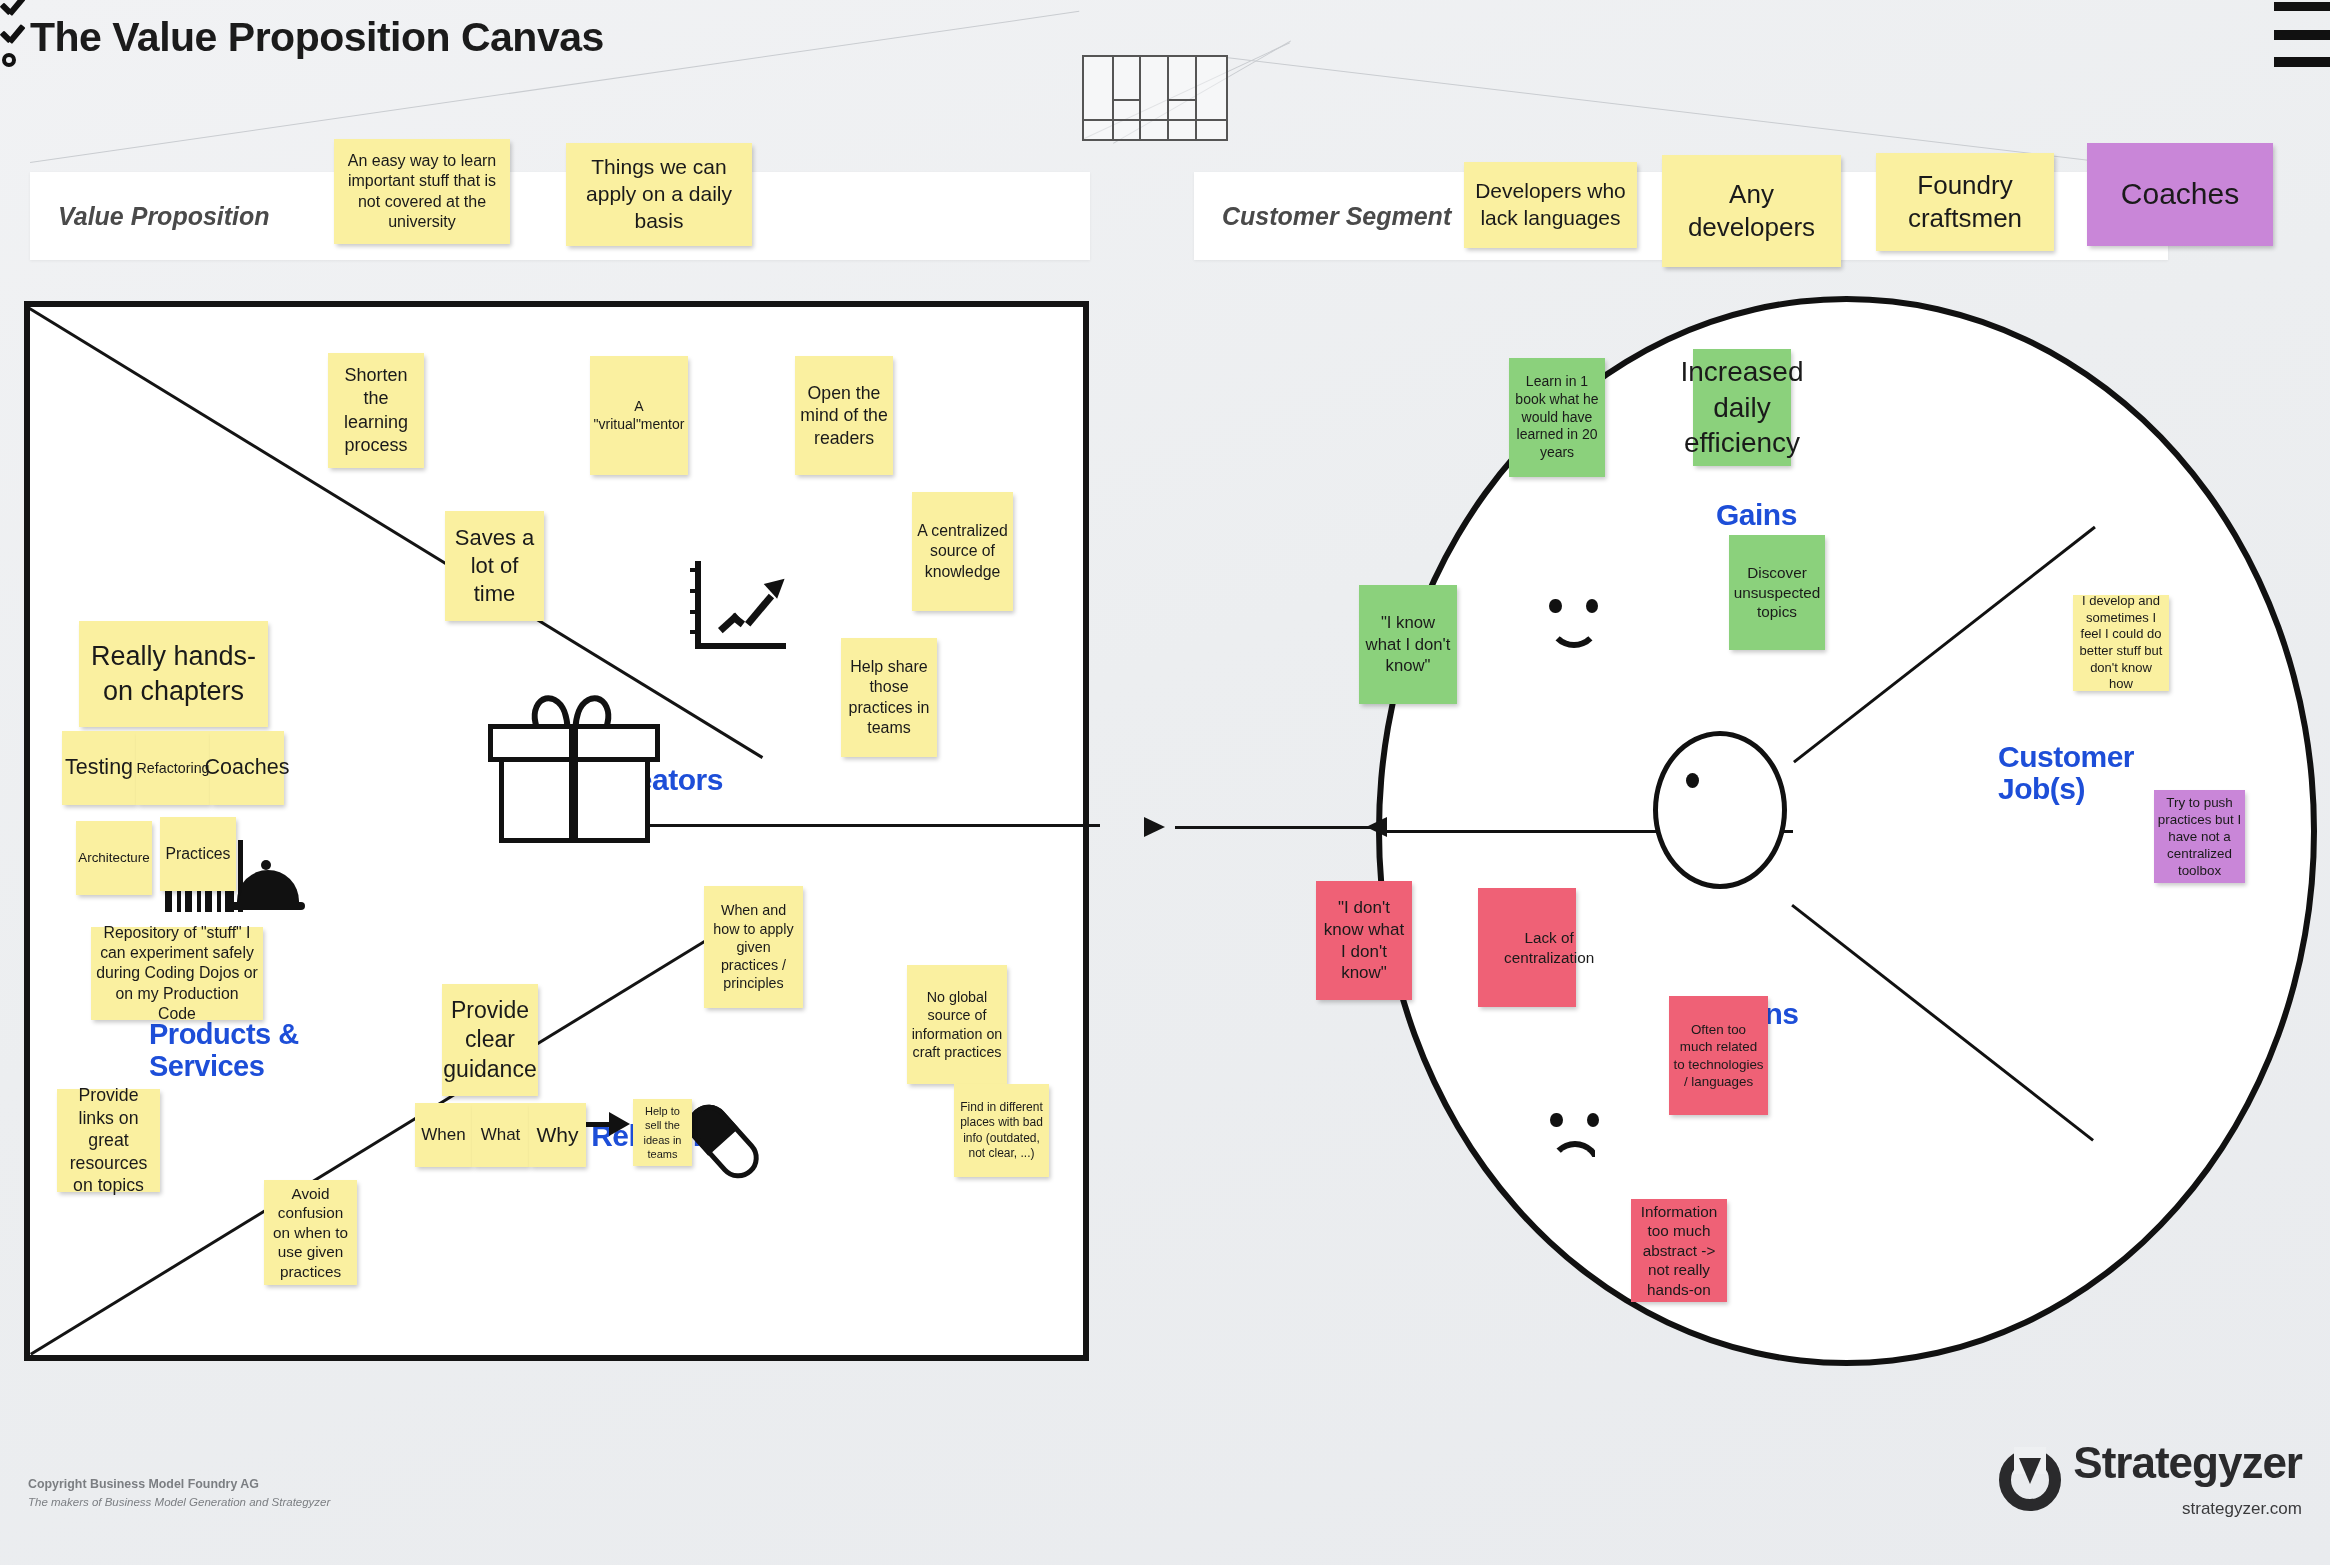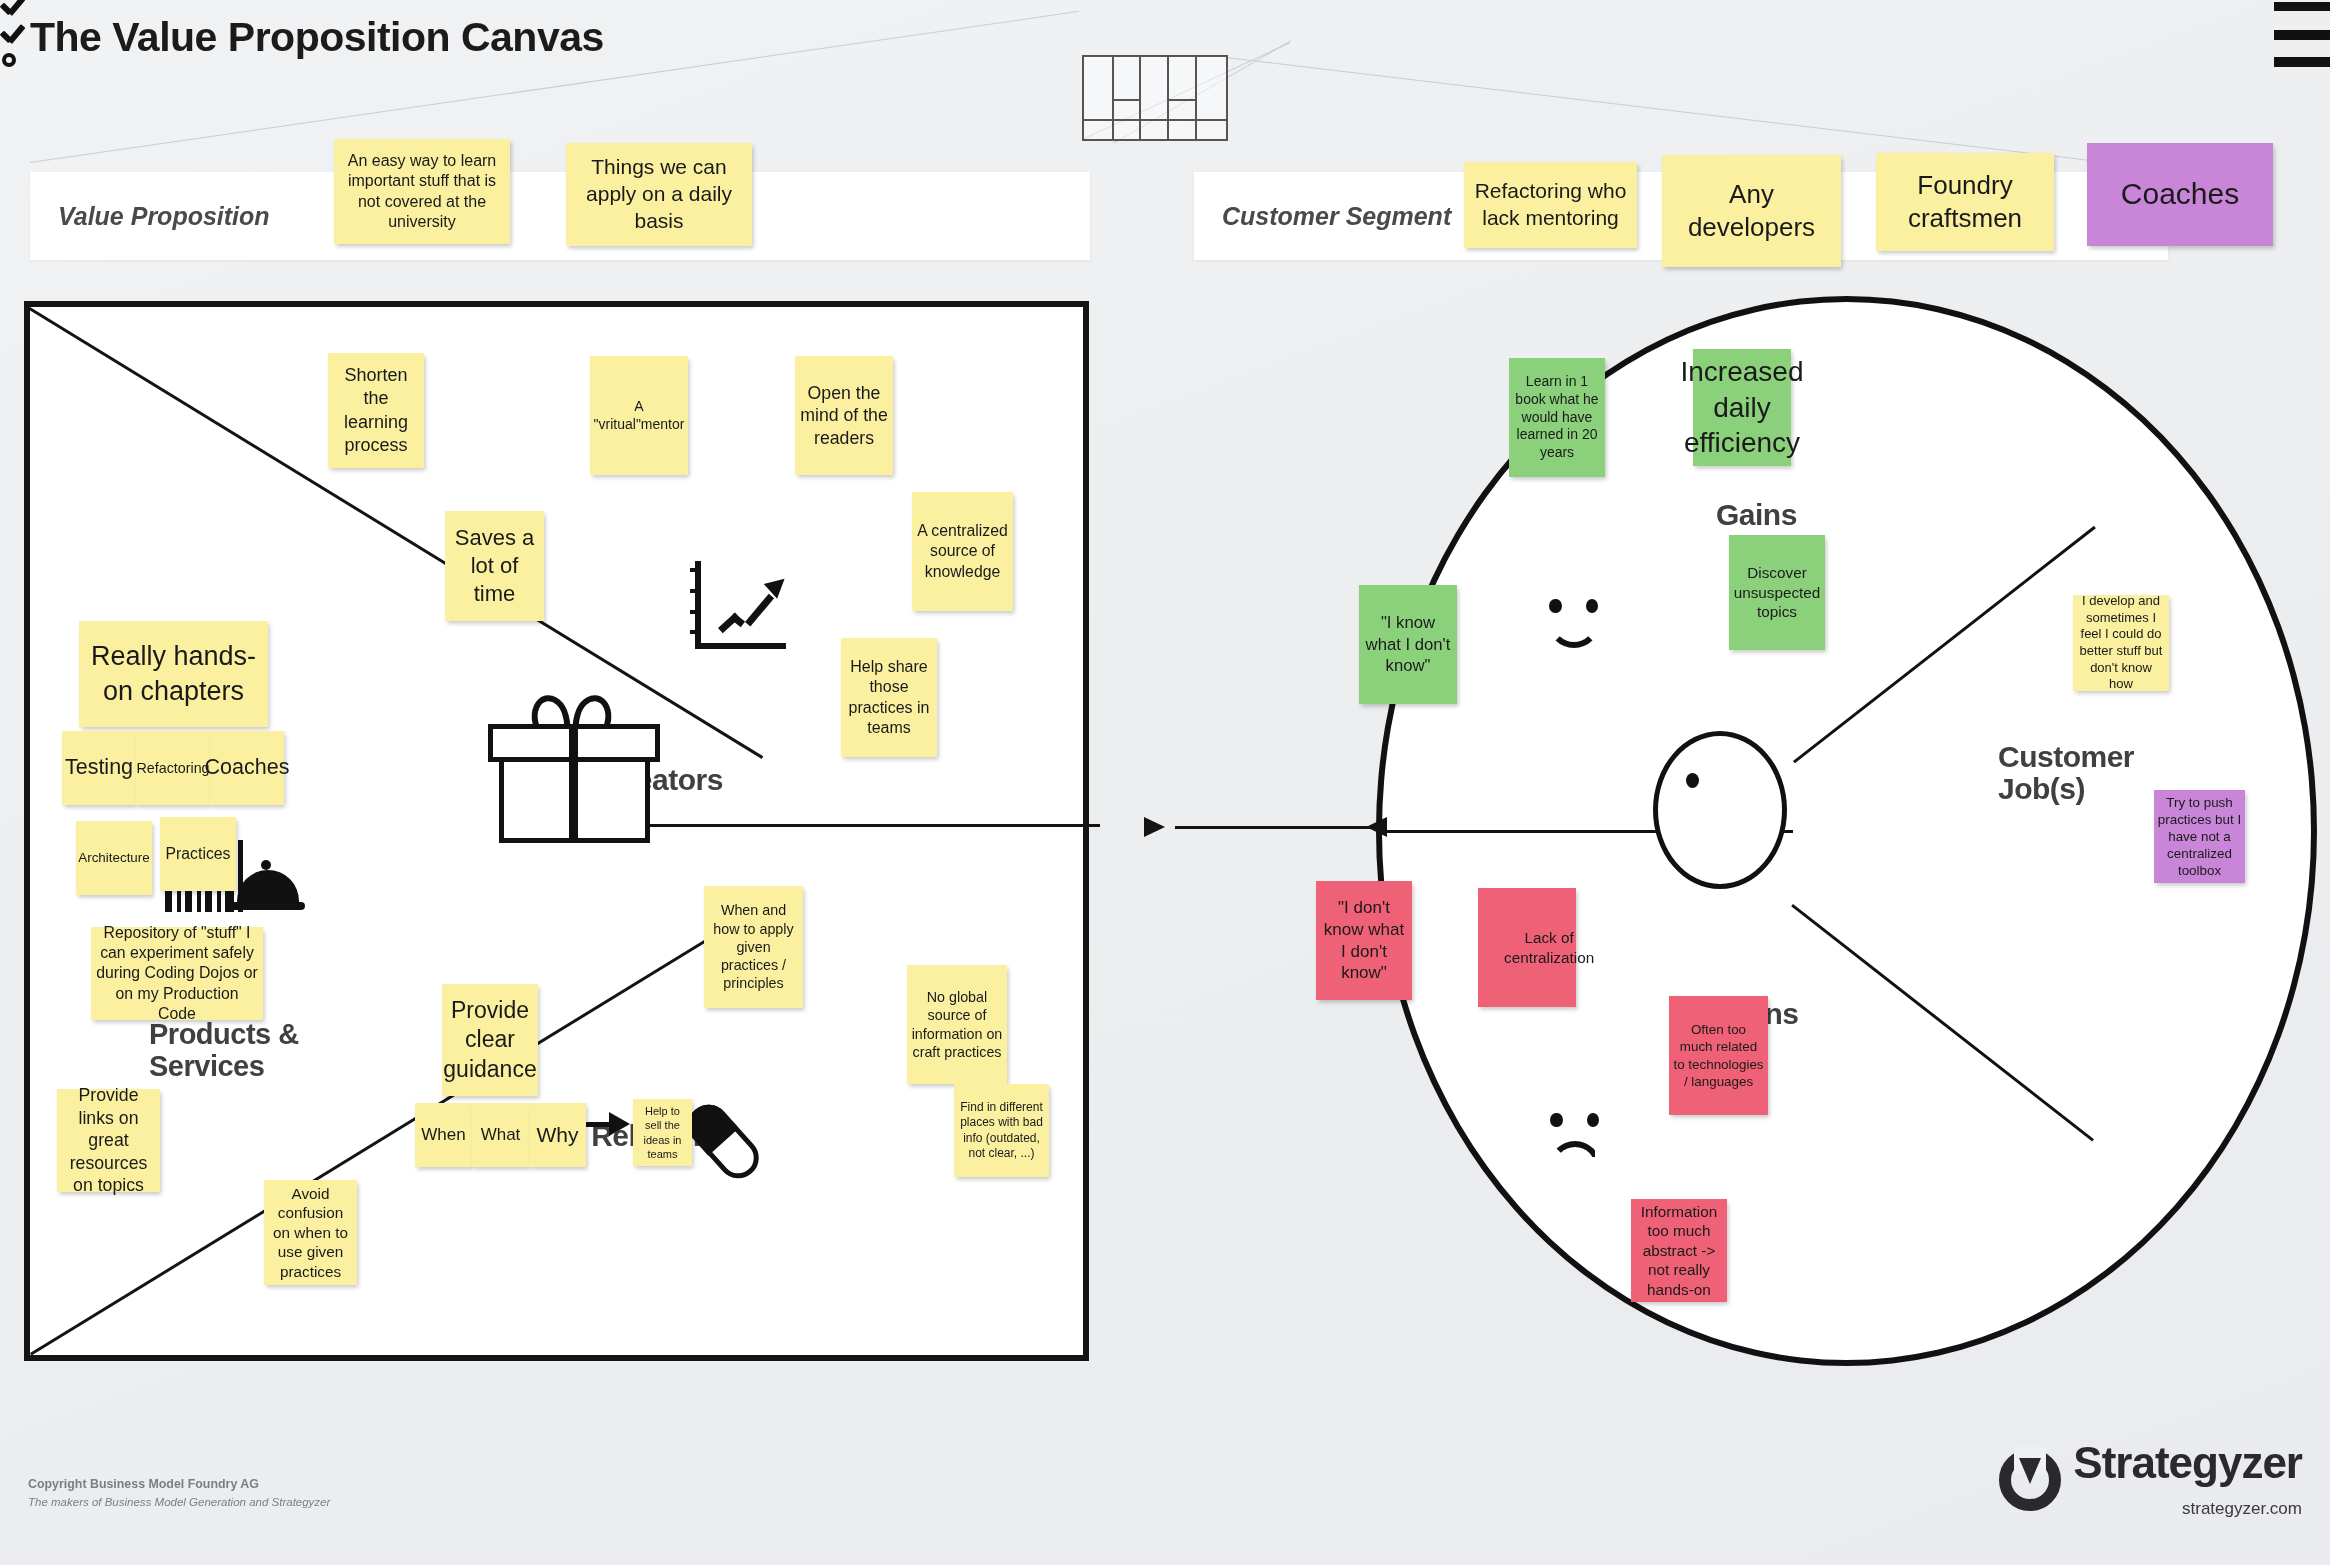--- a/index.html
+++ b/index.html
@@ -100,21 +100,21 @@
     left: 611px; top: 517px;
     width: 459px; height: 2.9px;
     background:#141414;
   }
 
   
   .sec-title {
     position:absolute;
     font-size: 30px;
     font-weight: bold;
-    color:#404040;
+    color:#1d4ed8;
     white-space: nowrap;
     letter-spacing:-0.5px;
   }
 
   
   #cs-circle {
     position: absolute;
     left: 1376px; top: 296px;
     width: 941px; height: 1070px;
     border-radius: 50%;
@@ -372,21 +372,21 @@
       <div class="line" style="top:1.9px;"></div>
     <div class="ck" style="top:28px;"></div>
       <div class="line" style="top:30px;"></div>
     <div class="circ" style="top:53px;"></div>
       <div class="line" style="top:57px;"></div>
   </div>
 
   <div id="notes-layer">
       <div class="note" style="left: 334px; top: 139px; width: 176px; height: 105px; font-size: 16px;">An easy way to learn important stuff that is not covered at the university</div>
       <div class="note" style="left: 566px; top: 143px; width: 186px; height: 103px; font-size: 21px;">Things we can apply on a daily basis</div>
-      <div class="note" style="left: 1464px; top: 162px; width: 173px; height: 86px; font-size: 21px;">Refactoring who lack mentoring</div>
+      <div class="note" style="left: 1464px; top: 162px; width: 173px; height: 86px; font-size: 21px;">Developers who lack languages</div>
       <div class="note" style="left: 1662px; top: 155px; width: 179px; height: 112px; font-size: 26px;">Any developers</div>
       <div class="note" style="left: 1876px; top: 153px; width: 178px; height: 98px; font-size: 26px;">Foundry craftsmen</div>
       <div class="note purple" style="left: 2087px; top: 143px; width: 186px; height: 103px; font-size: 30px;">Coaches</div>
       <div class="note" style="left: 328px; top: 353px; width: 96px; height: 115px; font-size: 18px;">Shorten the learning process</div>
       <div class="note" style="left: 590px; top: 356px; width: 98px; height: 119px; font-size: 14px;">A
 "vritual"mentor</div>
       <div class="note" style="left: 795px; top: 356px; width: 98px; height: 119px; font-size: 17.7px;">Open the mind of the readers</div>
       <div class="note" style="left: 445px; top: 511px; width: 99px; height: 110px; font-size: 22px;">Saves a lot of time</div>
       <div class="note" style="left: 912px; top: 492px; width: 101px; height: 119px; font-size: 15.8px;">A centralized source of knowledge</div>
       <div class="note" style="left: 841px; top: 638px; width: 96px; height: 119px; font-size: 16px;">Help share those practices in teams</div>

